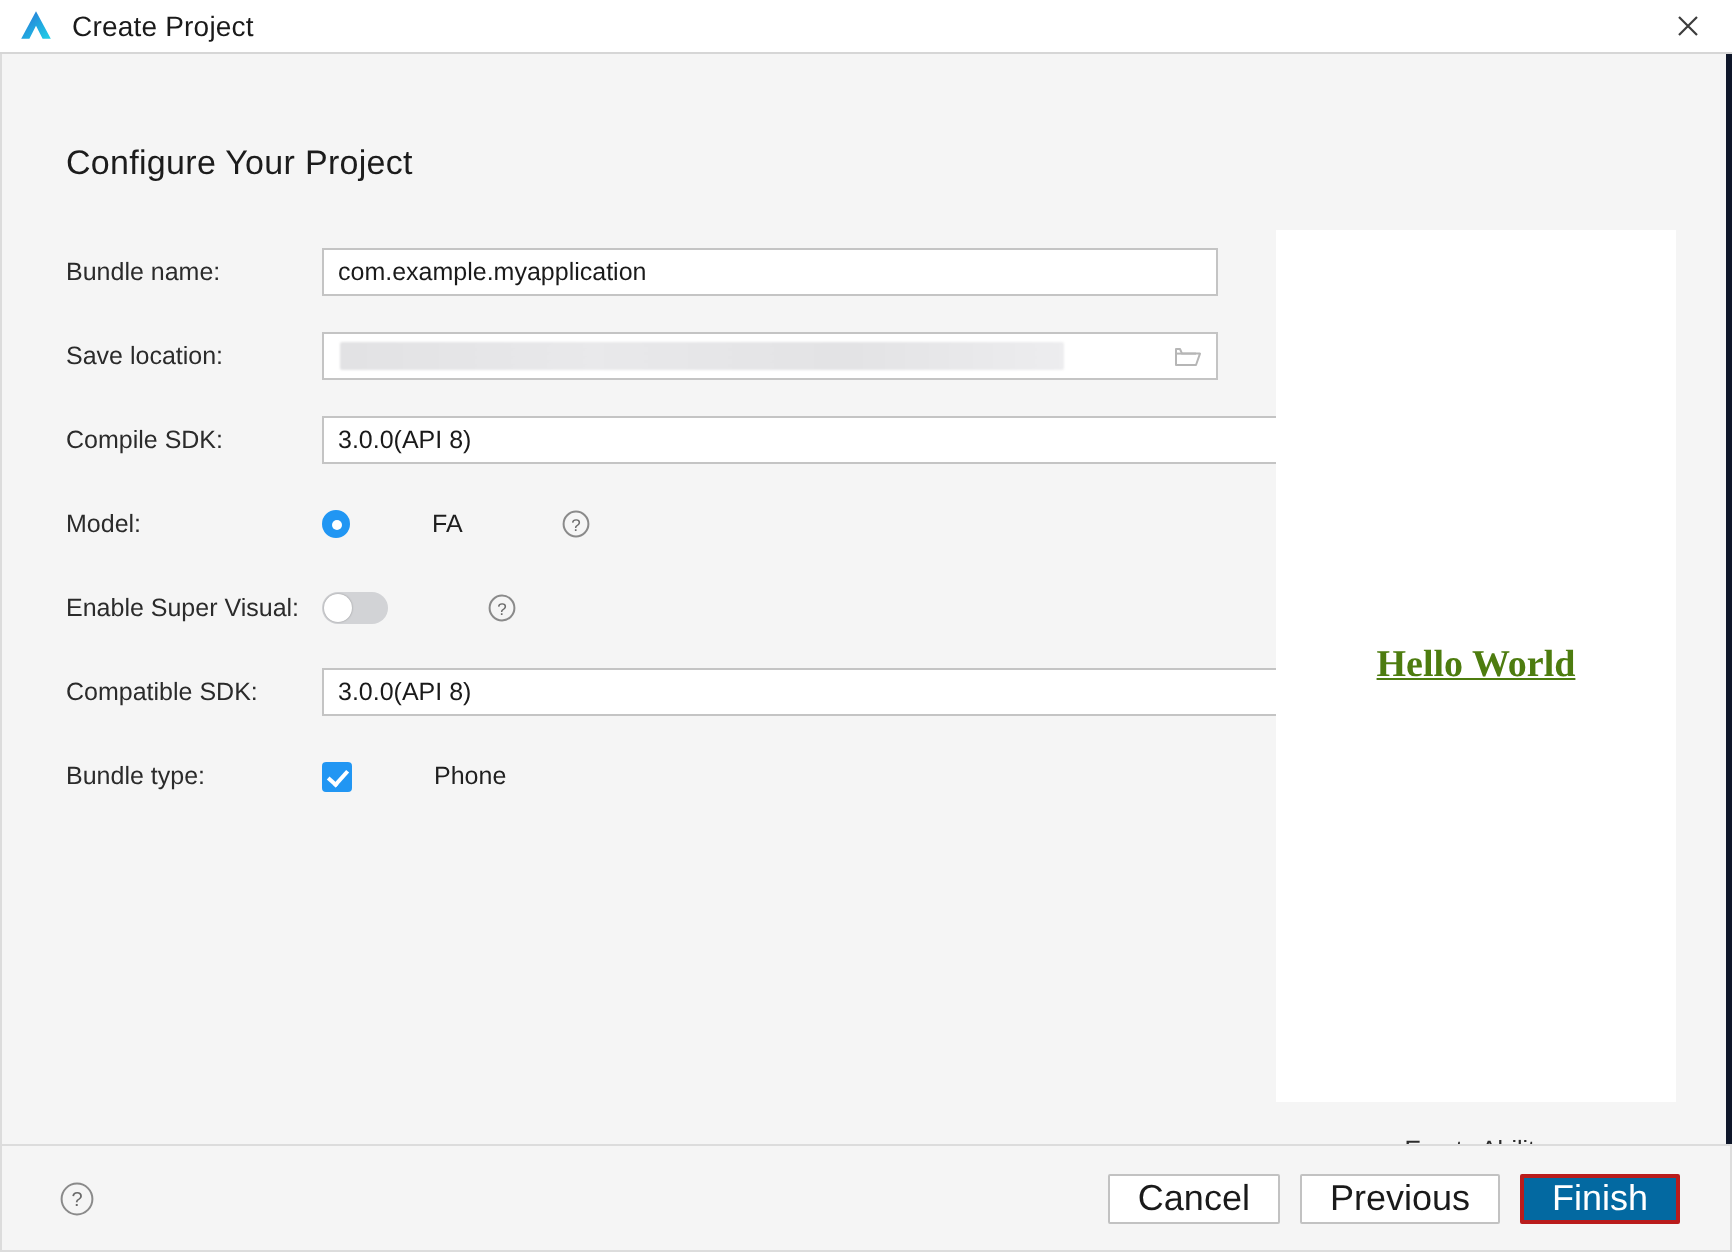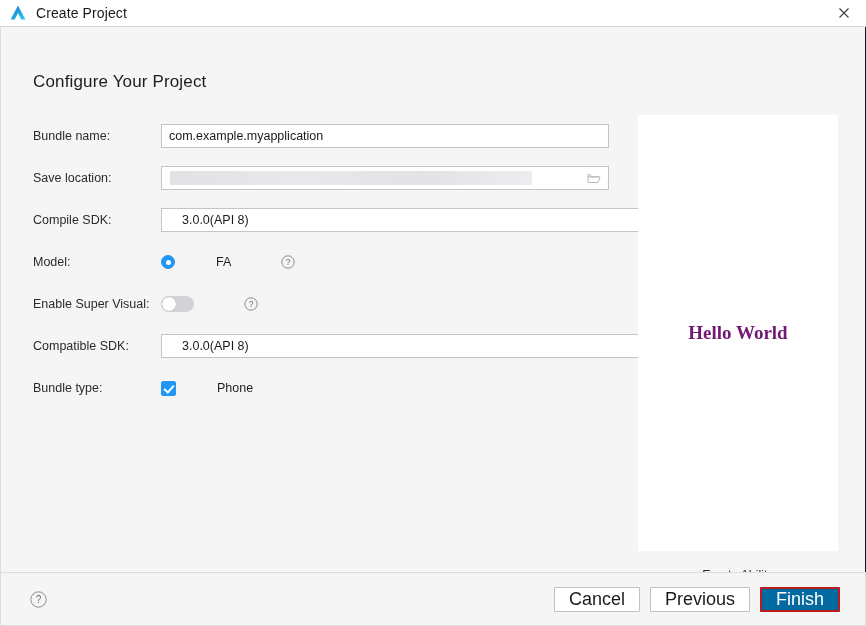--- a/index.html
+++ b/index.html
@@ -48,21 +48,21 @@
     cursor: pointer;
   }
   .close-btn svg { display: block; }
 
   
   .body-area {
     flex: 1;
     position: relative;
     background: #f5f5f5;
     border-left: 1px solid #dcdcdc;
-    border-right: 1px solid #0f172a;
+    border-right: 3px solid #0f172a;
   }
   .page-title {
     position: absolute;
     left: 32px; top: 45px;
     font-size: 17px;
     color: #1c1c1c;
     letter-spacing: .15px;
   }
 
   
@@ -112,21 +112,21 @@
     display: flex; align-items: center; justify-content: center;
     cursor: pointer;
   }
 
   .select-input {
     width: 528px; height: 24px;
     background: #ffffff;
     border: 1px solid #c4c4c4;
     font-size: 12.5px;
     color: #1a1a1a;
-    padding-left: 20px;
+    padding-left: 7px;
     display: flex;
     align-items: center;
     position: relative;
     cursor: pointer;
   }
   .select-arrow {
     position: absolute;
     right: 9px; top: 50%;
     transform: translateY(-50%);
     width: 0; height: 0;
@@ -218,21 +218,22 @@
     width: 200px; height: 436px;
     background: #ffffff;
     display: flex;
     align-items: center;
     justify-content: center;
   }
   .preview-hello {
     font-family: "Liberation Serif", serif;
     font-weight: bold;
     font-size: 19px;
-    color: #701a75;
+    color: #4d7c0f;
+    text-decoration: underline;
   }
   .preview-caption {
     margin-top: 17px;
     text-align: center;
     font-size: 12.5px;
     color: #2b2b2b;
   }
 
   
   .footer {

